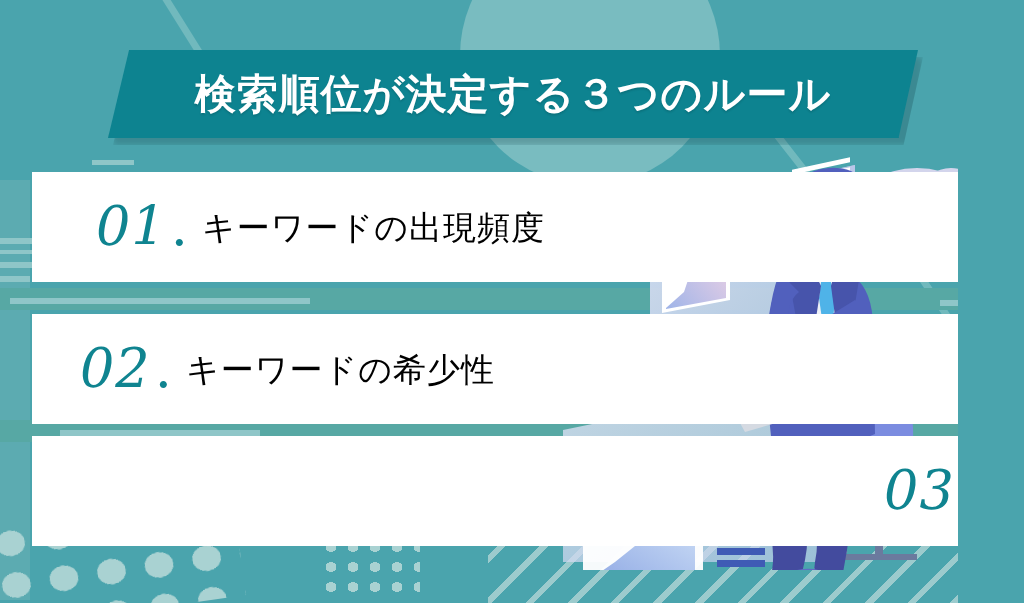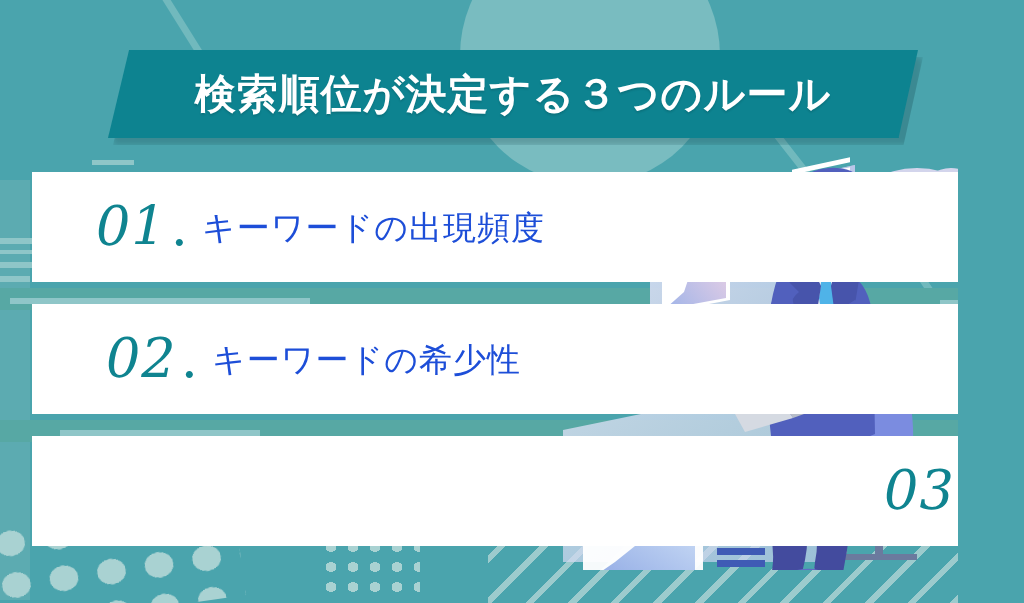--- a/index.html
+++ b/index.html
@@ -63,33 +63,33 @@
     white-space:nowrap;line-height:1;
     text-shadow:0 2px 2px rgba(0,0,0,.12);
   }
 
   
   .card{
     position:absolute;left:32px;width:958px;height:110px;background:#ffffff;
     display:flex;align-items:center;
   }
   .card.c1{top:172px;padding-left:16px;}
-  .card.c2{top:304px;padding-left:26px;}
+  .card.c2{top:314px;}
   .card.c3{top:436px;justify-content:flex-end;}
   .card-num{
     font-family:"DejaVu Serif","Liberation Serif",serif;
     color:#0f8490;font-size:54px;font-style:italic;font-weight:normal;
     margin-left:48px;letter-spacing:1px;line-height:1;
   }
   .card-dot{
     color:#0f8490;font-size:54px;margin-left:4px;margin-right:14px;line-height:1;
     font-family:"DejaVu Serif","Liberation Serif",serif;
   }
   .card-label{
-    color:#1d4ed8;font-size:33px;font-weight:500;letter-spacing:1px;line-height:1;
+    color:#000000;font-size:33px;font-weight:500;letter-spacing:1px;line-height:1;
   }
 
   
   .illus{position:absolute;left:545px;top:150px;width:479px;height:420px;}
   .illus svg{display:block;}
 </style>
 </head>
 <body>
 
 <div id="stage">

